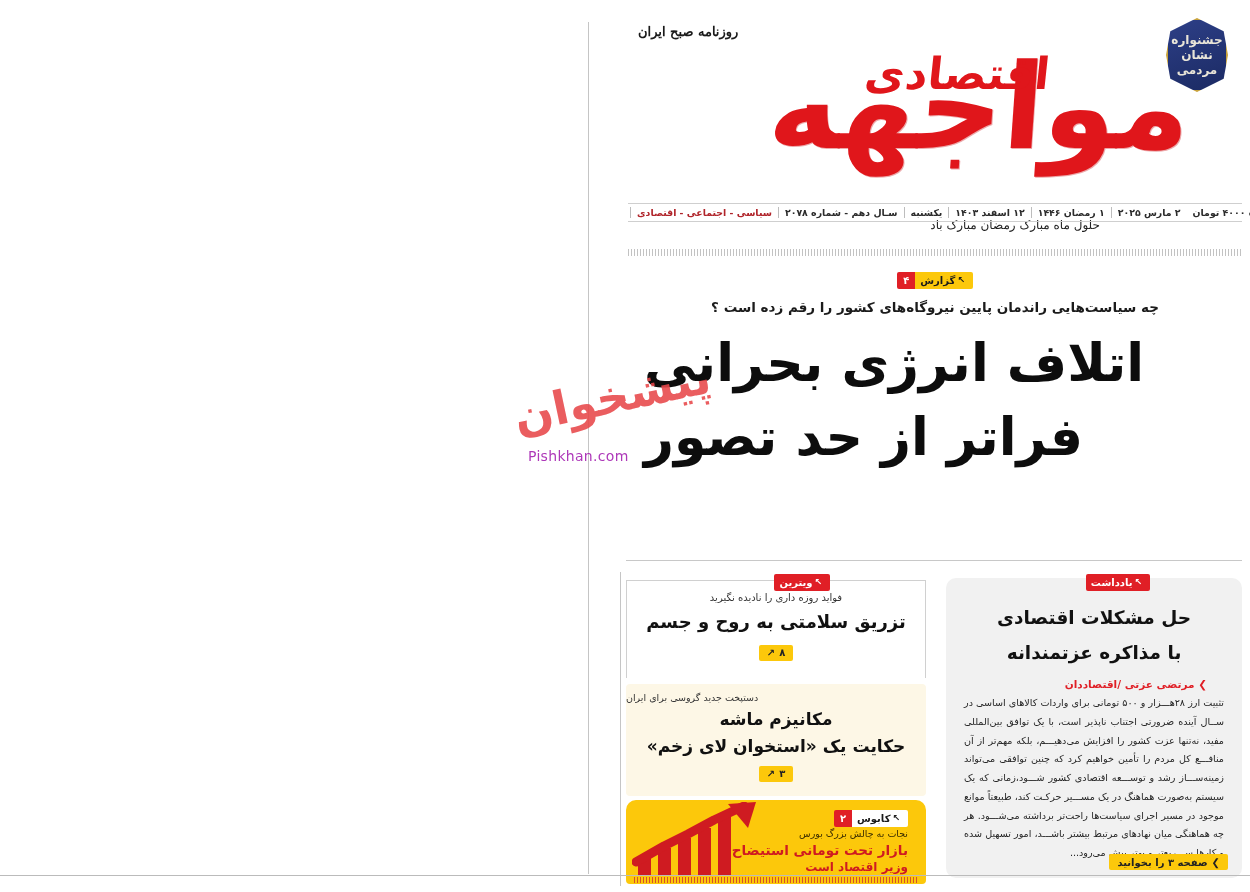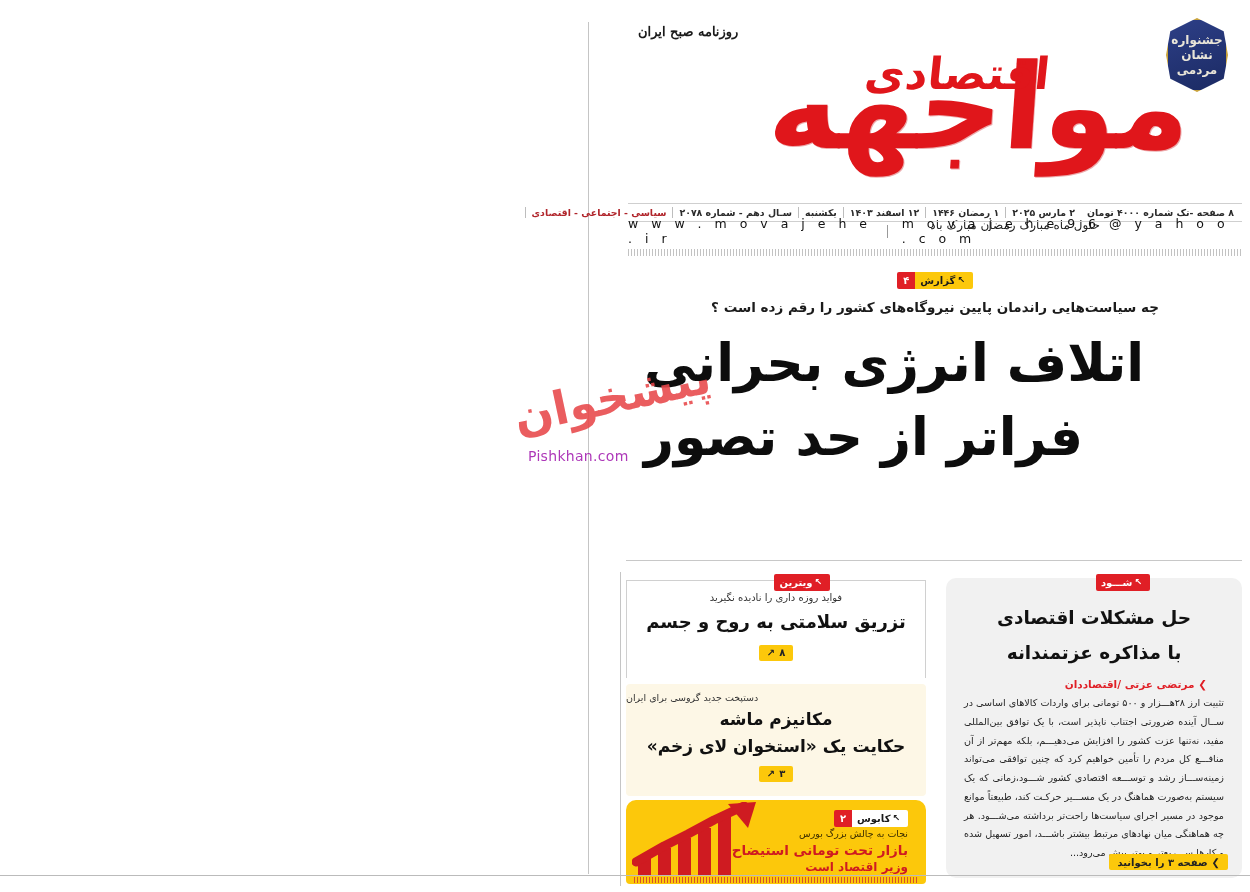--- a/index.html
+++ b/index.html
@@ -271,21 +271,21 @@
   }
   .mh-ramadan {
     position: absolute; right: 150px; bottom: 28px;
     font-size: 12px; color: #222; font-family: "DejaVu Serif", serif;
   }
   .mh-infoline {
     position: absolute; left: 8px; right: 8px; bottom: 38px;
     border-top: 1px solid #cfcfcf; border-bottom: 1px solid #cfcfcf;
     padding: 3px 2px;
     display: flex; flex-direction: row-reverse; align-items: center;
-    justify-content: flex-end; gap: 0;
+    justify-content: flex-start; gap: 0;
     font-size: 9.4px; color: #2b2b2b; font-weight: bold;
   }
   .mh-infoline .seg { padding: 0 6px; border-left: 1px solid #bdbdbd; white-space: nowrap; }
   .mh-infoline .seg:last-child { border-left: none; }
   .mh-infoline .seg.accent { color: #b0242a; }
   .mh-webline {
     position: absolute; left: 8px; right: 8px; bottom: 14px;
     display: flex; align-items: center; justify-content: center; gap: 14px;
     font-size: 12.5px; letter-spacing: 4.5px; color: #111;
     font-family: "DejaVu Sans", sans-serif; direction: ltr;
@@ -513,25 +513,20 @@
       <div class="mh-infoline">
         <span class="seg accent">سیاسی - اجتماعی - اقتصادی</span>
         <span class="seg">سـال دهم - شماره ۲۰۷۸</span>
         <span class="seg">یکشنبه</span>
         <span class="seg">۱۲ اسفند ۱۴۰۳</span>
         <span class="seg">۱ رمضان ۱۴۴۶</span>
         <span class="seg">۲ مارس ۲۰۲۵</span>
         <span class="seg">۸ صفحه -تک شماره ۴۰۰۰ تومان</span>
       </div>
 
-      <div class="mh-webline">
-        <span>w w w . m o v a j e h e . i r</span>
-        <span class="bar"></span>
-        <span>m o v a j e h e 9 6 @ y a h o o . c o m</span>
-      </div>
       <div class="mh-dots"></div>
     </div>
 
     <div class="main-story">
       <div class="ms-badge-wrap">
         <span class="badge">
           <span class="b-label">
             <span class="arrow">↗</span>
             <span>گزارش</span>
           </span>
@@ -548,21 +543,21 @@
     <div class="hline-mid"></div>
 
     <div class="lower">
       <div class="vline v2" style="top:6px;bottom:6px;"></div>
 
       <div class="note-box">
         <div class="note-badge">
           <span class="badge red">
             <span class="b-label">
               <span class="arrow">↗</span>
-              <span>شـــود</span>
+              <span>یادداشت</span>
             </span>
           </span>
         </div>
         <div class="note-title">
           <span>حل مشکلات اقتصادی</span><br>
           <span>با مذاکره عزتمندانه</span>
         </div>
         <div class="note-author">
           <span class="bullet">❯</span>
           <span>مرتضی عزتی /اقتصاددان</span>

